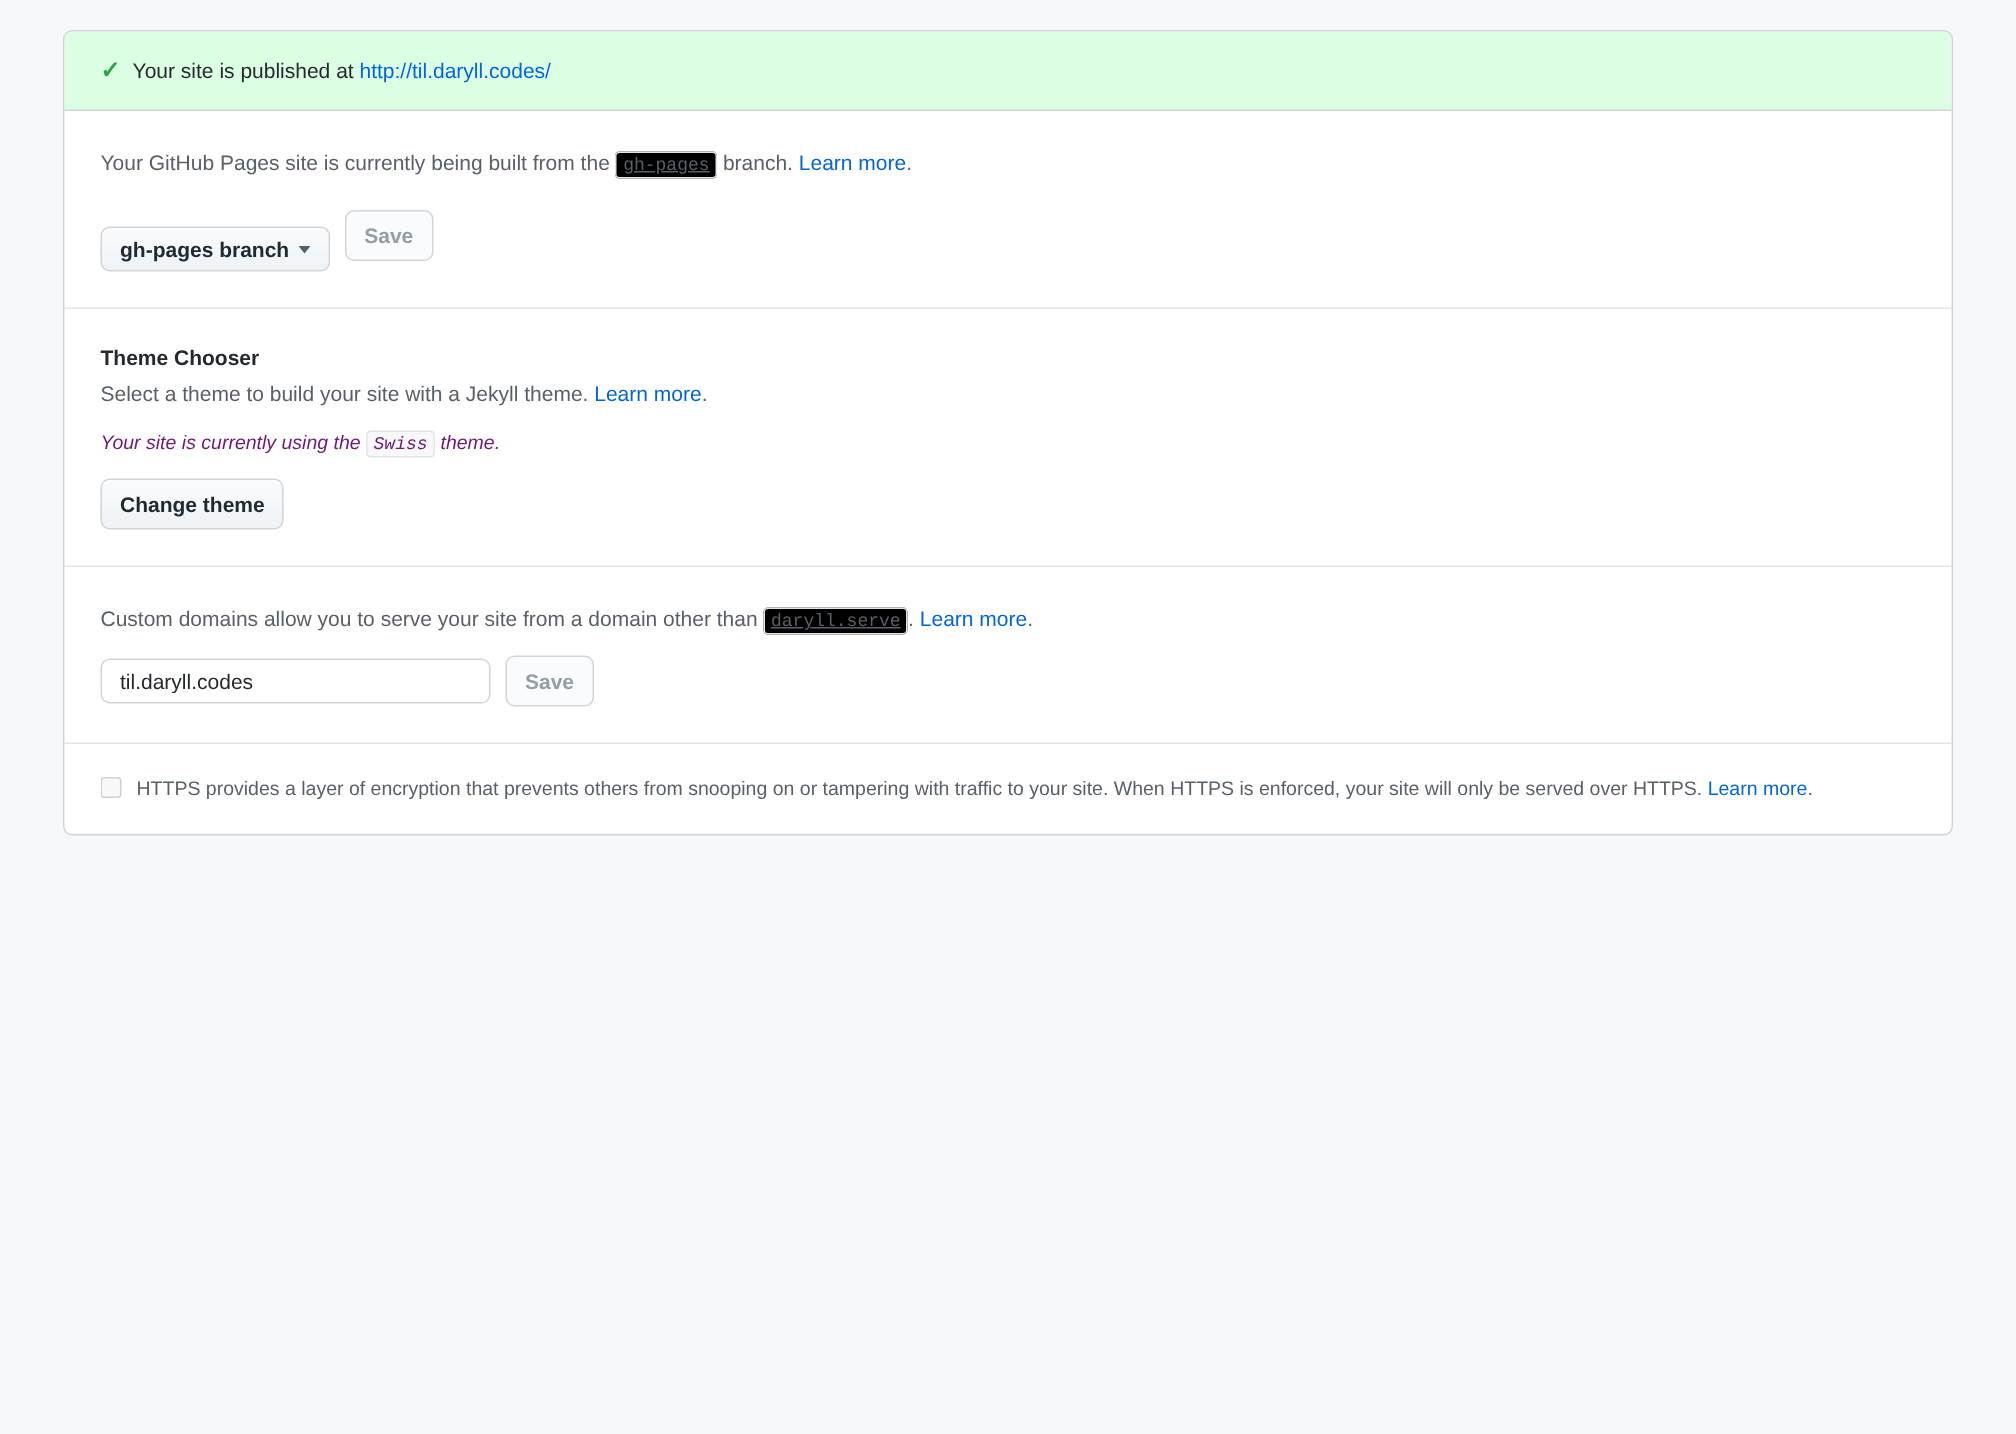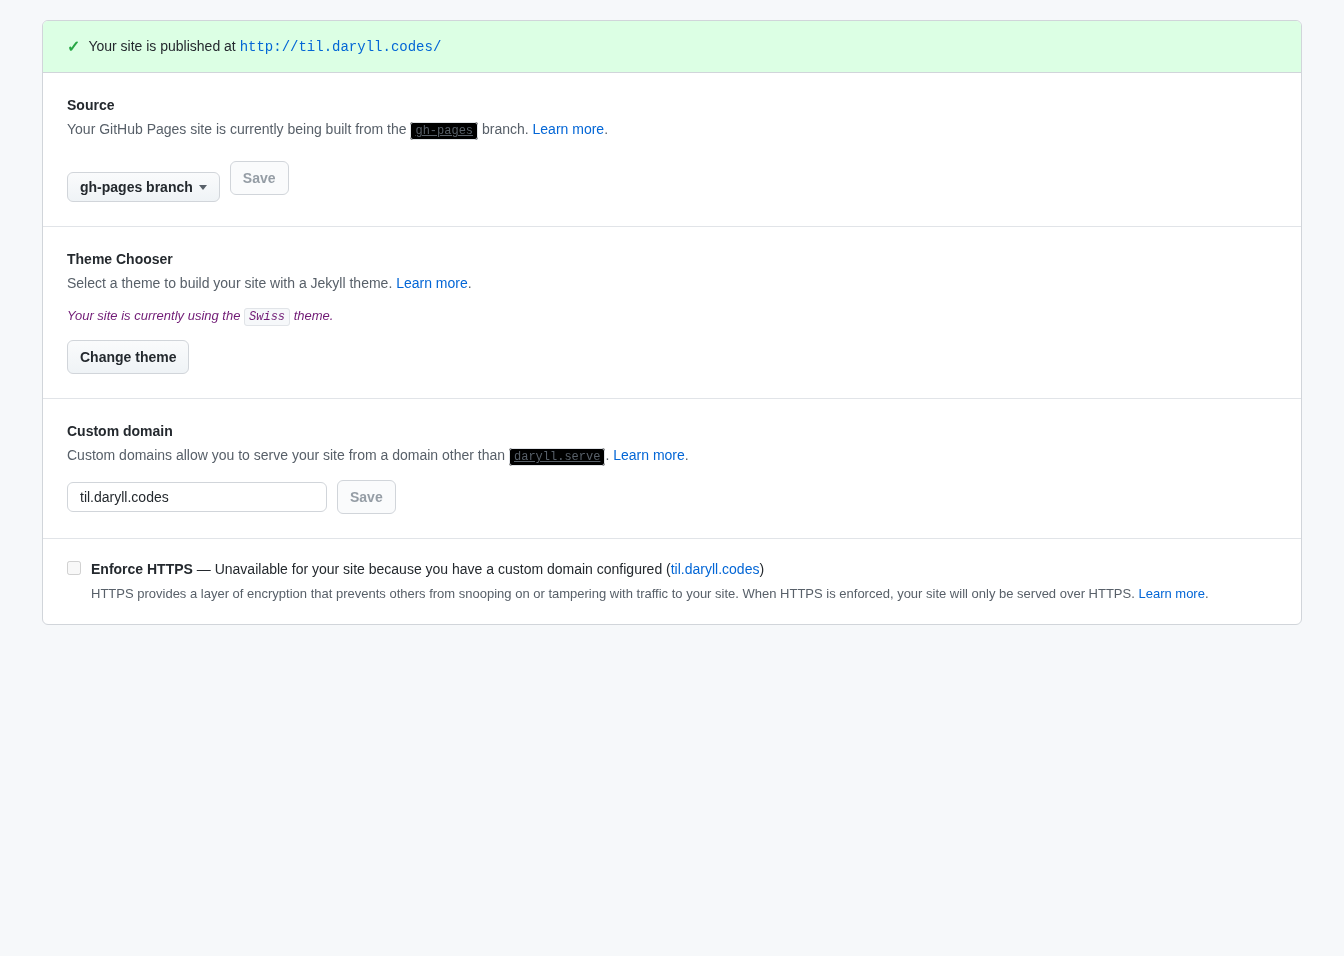--- a/index.html
+++ b/index.html
@@ -35,21 +35,20 @@
       font-size: 16px;
       font-weight: bold;
     }
     .published-banner .banner-text {
       font-size: 14px;
       color: #24292e;
     }
     .published-banner .banner-link {
       color: #0366d6;
       text-decoration: none;
-      font-family: Liberation Mono, monospace;
     }
     
     .section {
       padding: 24px 24px;
       border-bottom: 1px solid #e1e4e8;
     }
     .section:last-child {
       border-bottom: none;
     }
     .section-title {
@@ -193,21 +192,20 @@
 
   <div class="published-banner">
     <span class="checkmark">✓</span>
     <span class="banner-text">
       <span>Your site is published at </span>
       <a class="banner-link">http://til.daryll.codes/</a>
     </span>
   </div>
 
   <div class="section">
-    <div class="section-title">Source</div>
     <div class="section-desc">
       <span>Your GitHub Pages site is currently being built from the </span><code class="inline">gh-pages</code><span> branch. </span><a href="#">Learn more</a><span>.</span>
     </div>
     <div class="btn-row">
       <button class="branch-dropdown">
         <span>gh-pages branch</span>
         <span class="chevron"></span>
       </button>
       <button class="btn btn-disabled">Save</button>
     </div>
@@ -218,39 +216,35 @@
     <div class="section-desc">
       <span>Select a theme to build your site with a Jekyll theme. </span><a href="#">Learn more</a><span>.</span>
     </div>
     <div class="section-subdesc">
       <span>Your site is currently using the </span><code>Swiss</code><span> theme.</span>
     </div>
     <button class="btn">Change theme</button>
   </div>
 
   <div class="section">
-    <div class="section-title">Custom domain</div>
     <div class="section-desc">
       <span>Custom domains allow you to serve your site from a domain other than </span><code class="inline">daryll.serve</code><span>. </span><a href="#">Learn more</a><span>.</span>
     </div>
     <div class="btn-row">
       <input class="input-field" type="text" value="til.daryll.codes" placeholder="Enter a custom domain" style="">
       <button class="btn btn-disabled">Save</button>
     </div>
   </div>
 
   <div class="https-section">
     <div class="https-row">
       <div class="checkbox-wrap">
         <input type="checkbox" disabled="" style="">
       </div>
       <div class="https-content">
-        <div class="https-title-row">
-          <strong>Enforce HTTPS</strong><span> — </span><span>Unavailable for your site because you have a custom domain configured (</span><a href="#" class="inline-link">til.daryll.codes</a><span>)</span>
-        </div>
         <div class="https-desc">
           <span>HTTPS provides a layer of encryption that prevents others from snooping on or tampering with traffic to your site.</span><span> When HTTPS is enforced, your site will only be served over HTTPS. </span><a href="#" class="inline-link">Learn more</a><span>.</span>
         </div>
       </div>
     </div>
   </div>
 
 </div>
 
 </body></html>

